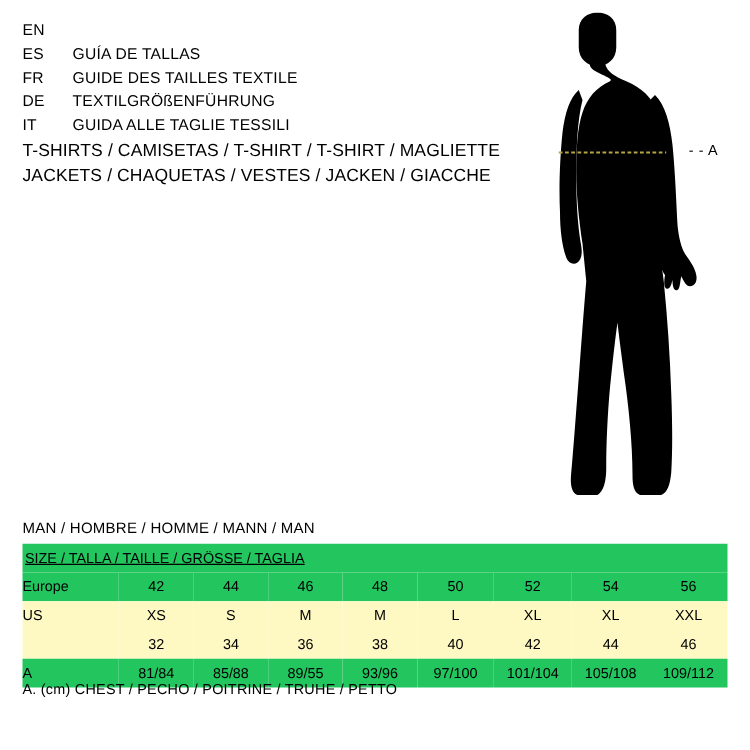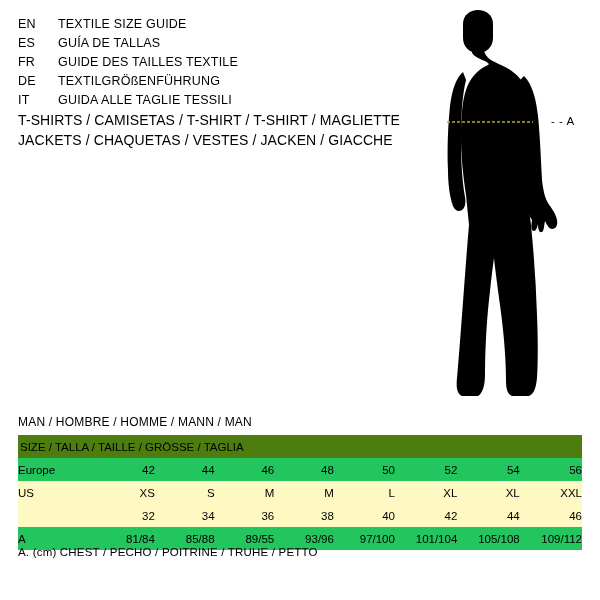--- a/index.html
+++ b/index.html
@@ -94,51 +94,51 @@
     border-collapse: collapse;
     width: 564px;
     font-size: 11.5px;
   }
   table.sizes td {
     padding: 3px 0 3px 0;
     height: 17px;
     vertical-align: middle;
   }
   table.sizes tr.head td {
-    background: #4d7c0f;
-    font-size: 11.5px;
+    background: #22c55e;
+    font-size: 11.5px;
+    text-decoration: underline;
   }
   table.sizes tr.shade td {
     background: #fef9c3;
   }
   table.sizes tr.plain td {
     background: #22c55e;
   }
   td.c0 { width: 88px; padding-left: 2px; }
-  td.cell { width: 68px; text-align: right; }
+  td.cell { width: 68px; text-align: center; }
   .head td.c0 { padding-left: 2px; }
 
   .footnote {
     position: absolute;
     left: 18px;
     top: 546px;
     font-size: 11.5px;
     letter-spacing: 0.2px;
     text-align: center;
   }
 </style>
 </head>
 <body>
 
 <div class="page">
 
   <div class="lang-block">
     <div class="lang-row">
       <span class="lang-code">EN</span>
-      <span class="lang-text">TEXTILE SIZE GUIDE</span>
     </div>
     <div class="lang-row">
       <span class="lang-code">ES</span>
       <span class="lang-text">GUÍA DE TALLAS</span>
     </div>
     <div class="lang-row">
       <span class="lang-code">FR</span>
       <span class="lang-text">GUIDE DES TAILLES TEXTILE</span>
     </div>
     <div class="lang-row">

